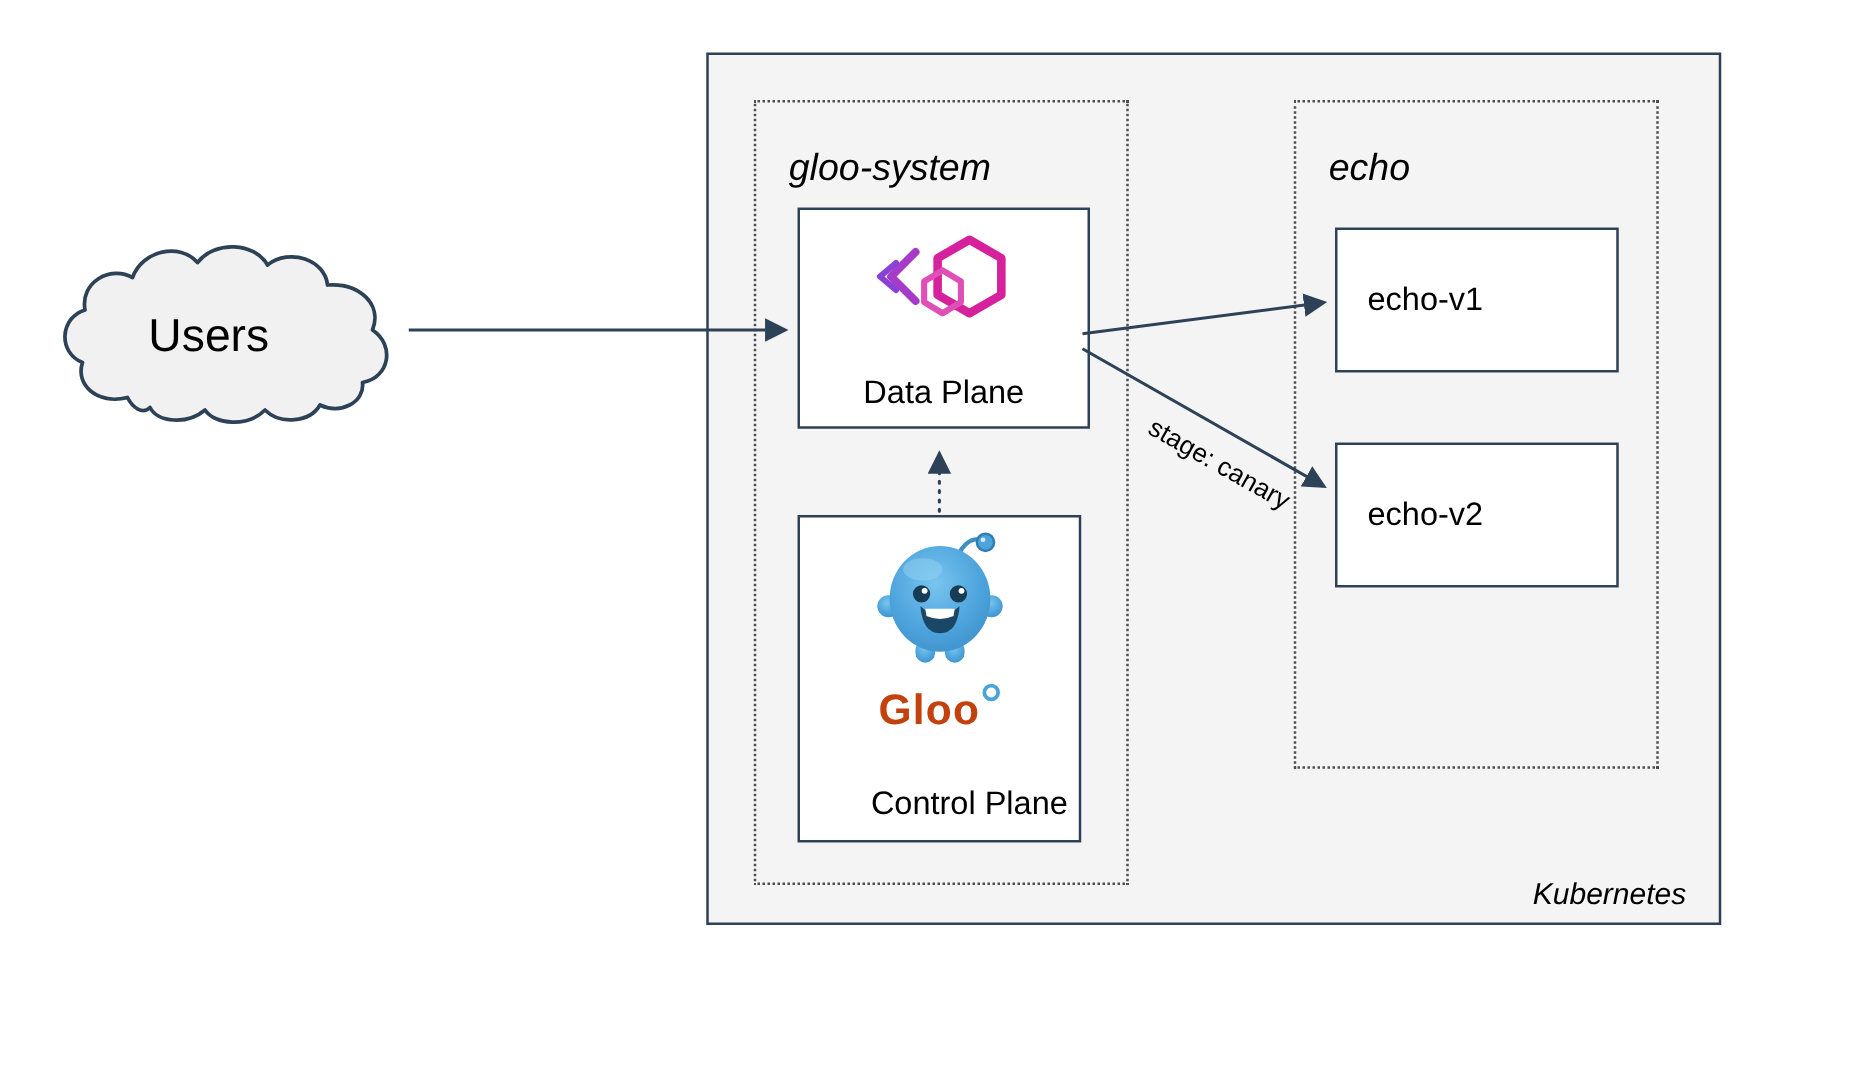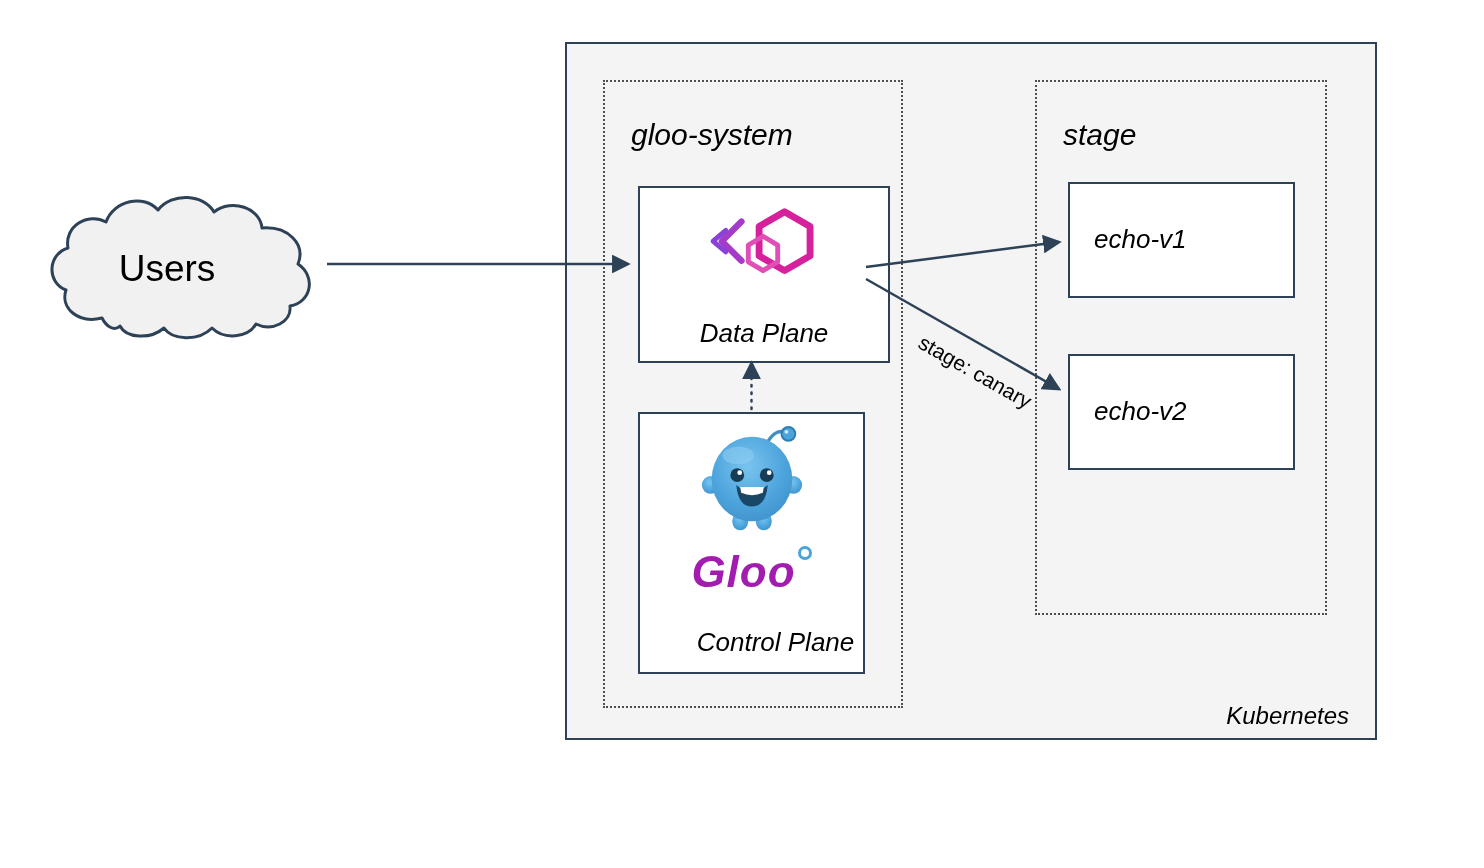--- a/index.html
+++ b/index.html
@@ -51,27 +51,26 @@
   
   .node {
     position: absolute;
     background: #ffffff;
     border: 2px solid #2d4257;
     box-sizing: border-box;
     display: flex;
     flex-direction: column;
     align-items: center;
     z-index: 3;
-    font-style: italic;
   }
   .node-label { font-size: 26px; line-height: 1.2; }
 
   .node-data-plane {
-    left: 638px; top: 186px;
-    width: 252px; height: 177px;
+    left: 638px; top: 166px;
+    width: 234px; height: 177px;
     justify-content: space-between;
     padding: 14px 0 12px;
   }
   .node-control-plane {
     left: 638px; top: 412px;
     width: 227px; height: 262px;
     padding: 8px 0 14px;
   }
   .node-control-plane .node-label { margin-top: auto; margin-left: 48px; }
 
@@ -96,23 +95,23 @@
   .cloud svg { position: absolute; inset: 0; }
   .cloud-label {
     position: absolute; inset: 0;
     display: flex; align-items: center; justify-content: center;
     padding-right: 36px;
     font-size: 37px;
   }
 
   
   .gloo-logo {
-    font-size: 44px;
+    font-size: 34px;
     font-weight: bold;
-    color: #a21caf;
+    color: #c2410c;
     letter-spacing: 1px;
     line-height: 1;
     margin-top: 2px;
     display: flex;
     align-items: flex-start;
     justify-content: space-between;
   }
   .gloo-logo-ring {
     display: inline-block;
     width: 8px; height: 8px;
@@ -146,21 +145,21 @@
 
   <div class="k8s-box">
     <div class="k8s-label">Kubernetes</div>
   </div>
 
   <div class="ns ns-gloo-system">
     <div class="ns-label">gloo-system</div>
   </div>
 
   <div class="ns ns-echo">
-    <div class="ns-label">stage</div>
+    <div class="ns-label">echo</div>
   </div>
 
   <div class="node node-data-plane">
     <span>
       <svg width="128" height="98" viewBox="0 0 130 100" aria-hidden="true">
         <polygon points="86,10 112,25 112,55 86,70 60,55 60,25" fill="none" stroke="#d6219c" stroke-width="7" stroke-linejoin="round"></polygon>
         <polygon points="64,35 79,44 79,61 64,70 49,61 49,44" fill="none" stroke="#e04fb5" stroke-width="5" stroke-linejoin="round"></polygon>
         <path d="M42,20 L22,40 L42,60" fill="none" stroke="#a63bc9" stroke-width="6.5" stroke-linecap="round" stroke-linejoin="round"></path>
         <path d="M26,29 L13,40 L26,51" fill="none" stroke="#8a41d8" stroke-width="5" stroke-linecap="round" stroke-linejoin="round"></path>
       </svg>

